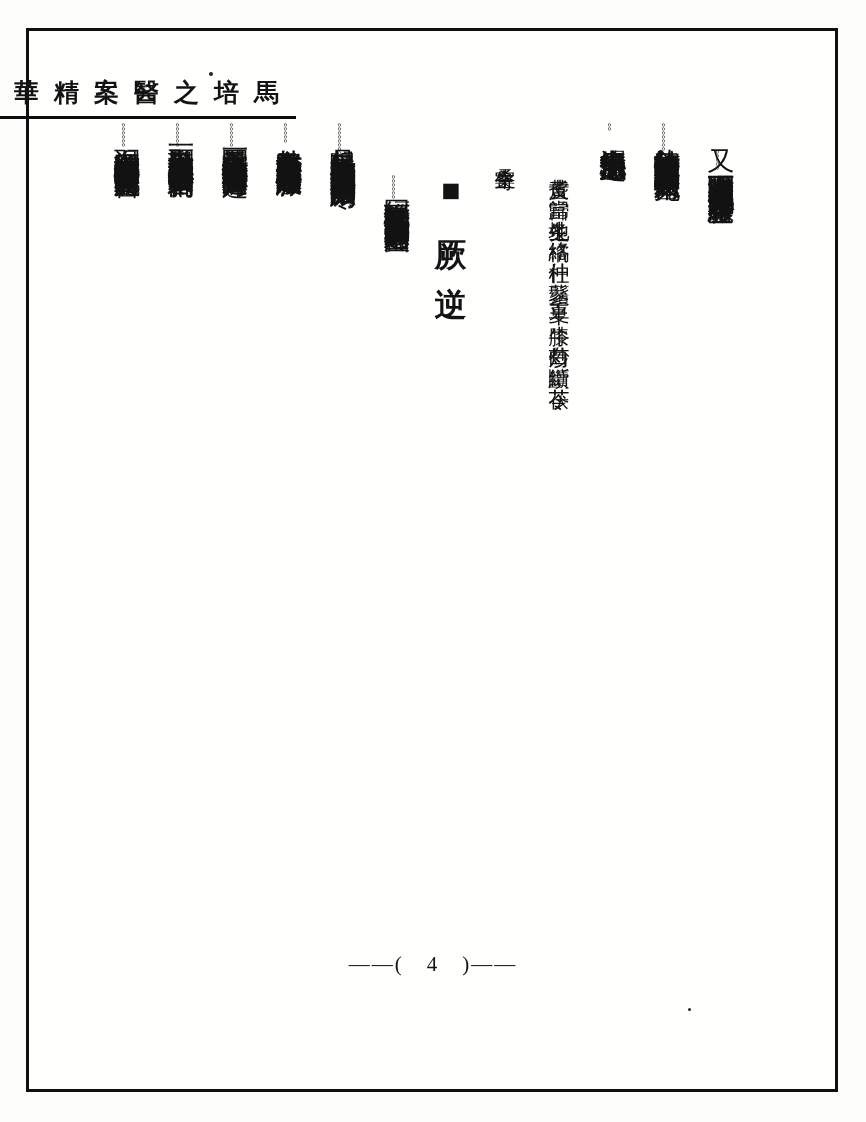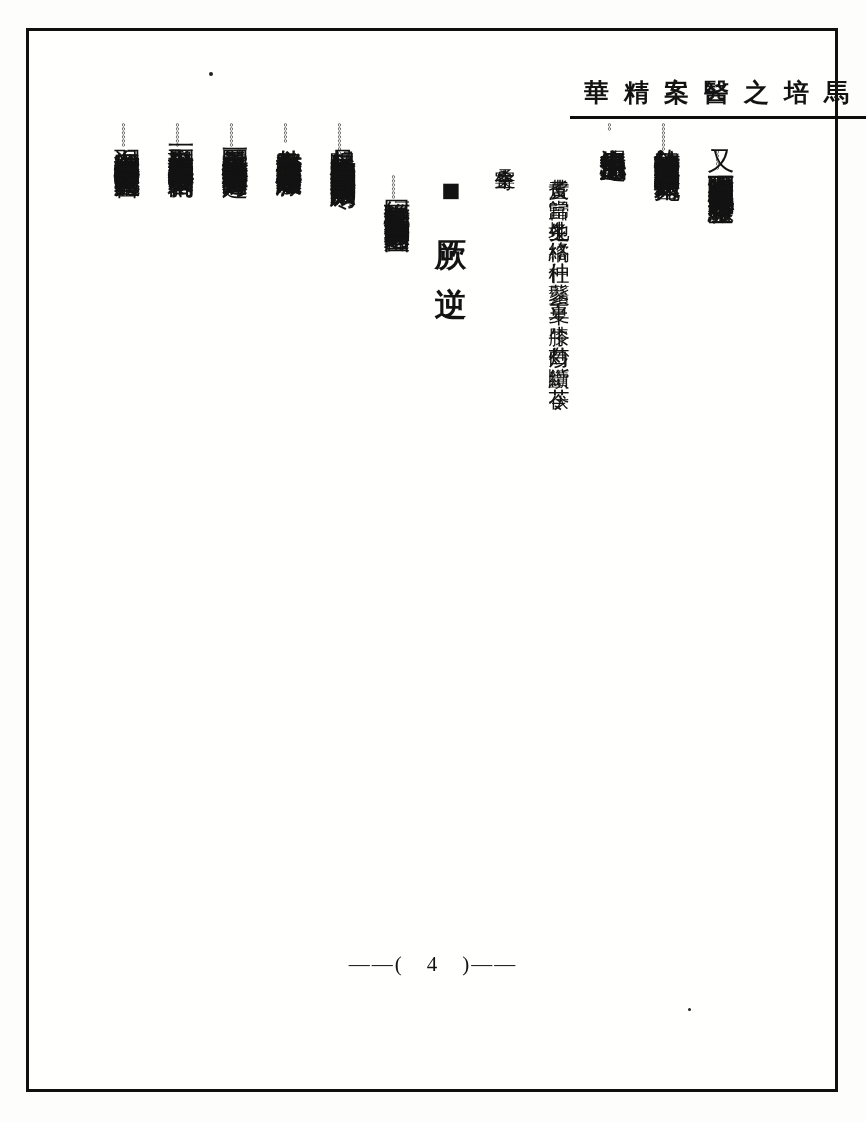--- a/index.html
+++ b/index.html
@@ -12,21 +12,21 @@
     overflow:hidden;
   }
   .page-frame {
     position:absolute; left:26px; top:28px;
     width:806px; height:1058px;
     border:3px solid #101010;
     background:#fffffd;
   }
   .running-head-wrap {
     position:absolute; top:76px; left:0; width:100%;
-    display:flex; justify-content:flex-end;
+    display:flex; justify-content:flex-start;
     z-index:2;
   }
   .running-head {
     font-size:25px; font-weight:bold;
     letter-spacing:15px;
     padding:0 2px 7px 14px;
     border-bottom:3px solid #0d0d0d;
     white-space:nowrap;
   }
   .text-area {

